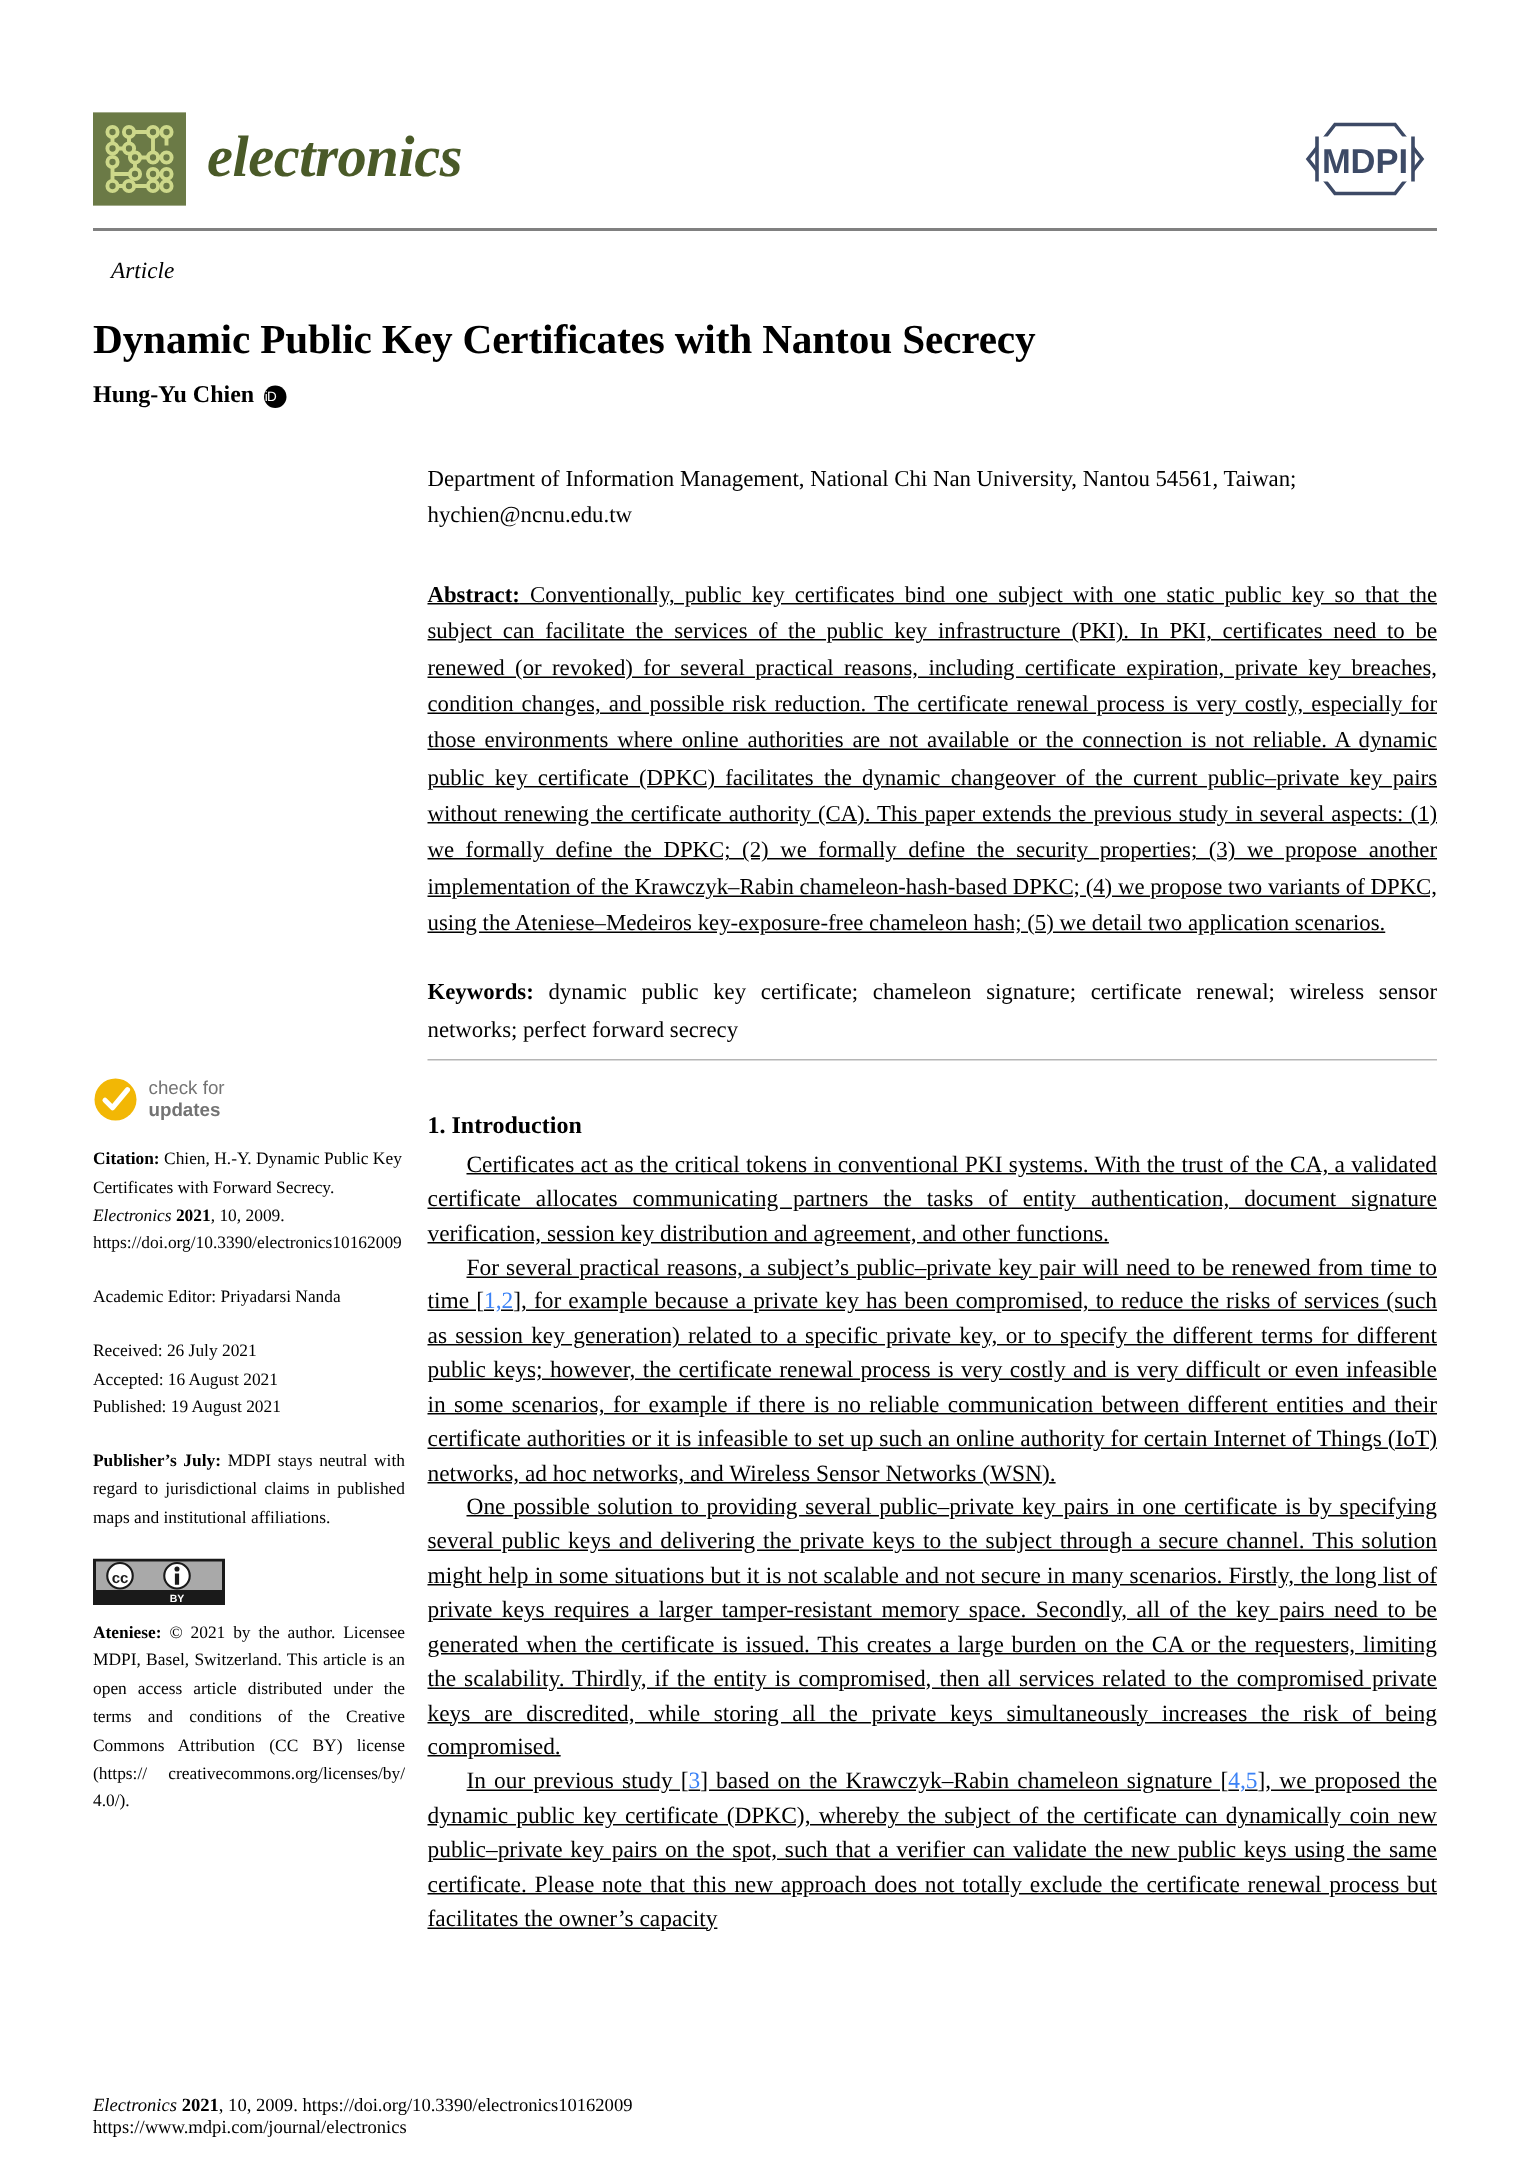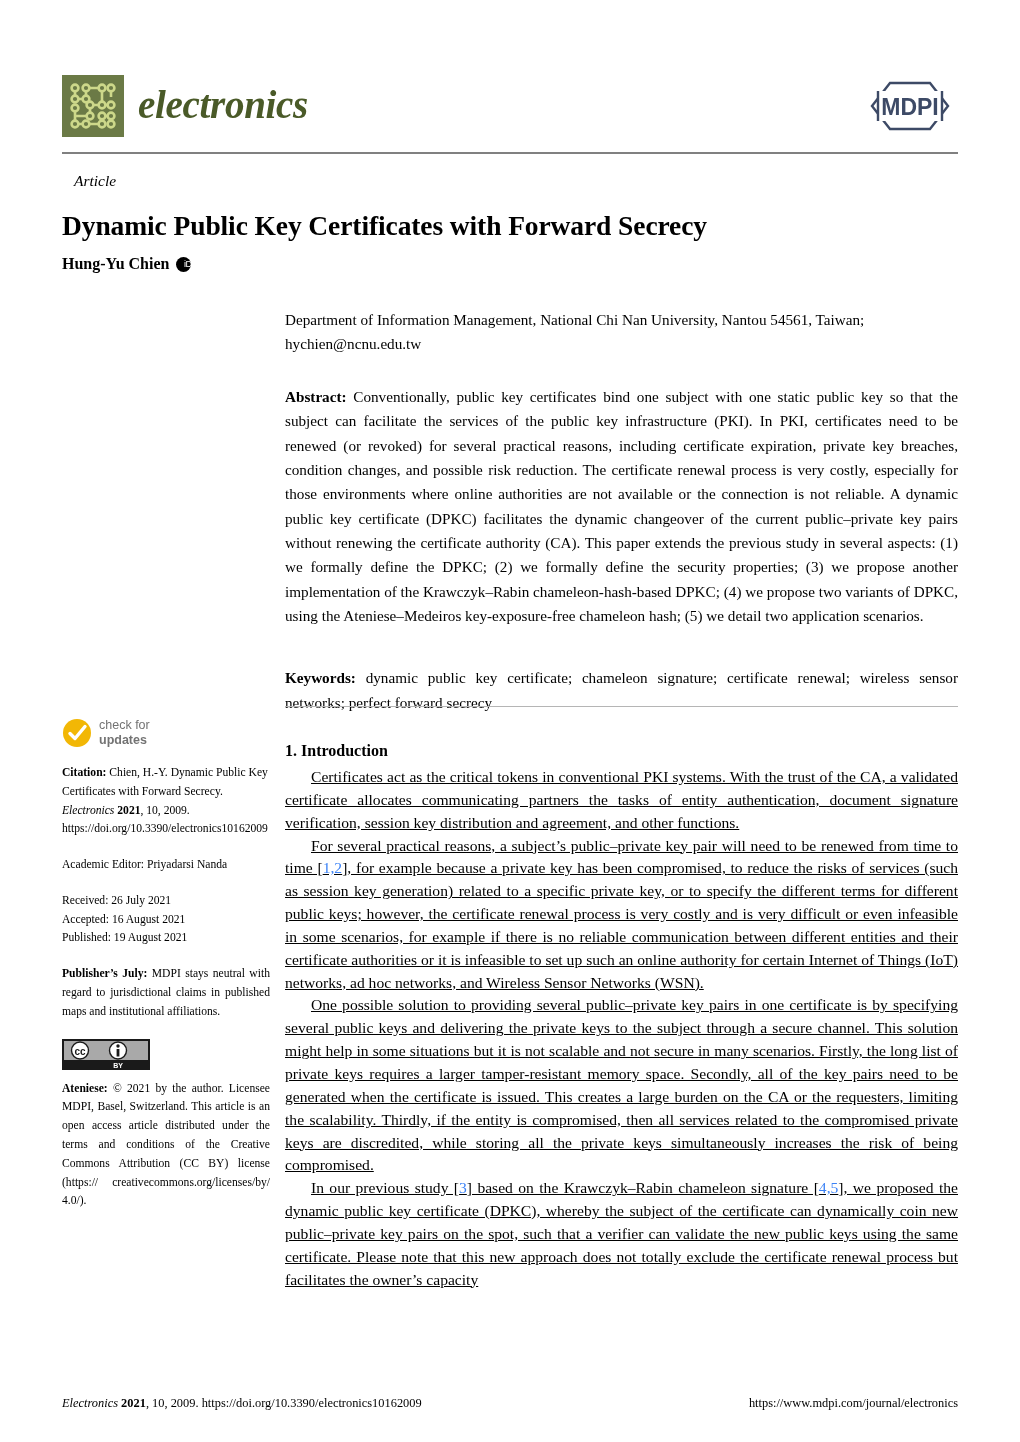--- a/index.html
+++ b/index.html
@@ -101,21 +101,21 @@
   .orcid {
     display: inline-block;
     width: 15px;
     height: 15px;
     border-radius: 50%;
     background: #000000;
     color: #ffffff;
     font-size: 9px;
     font-weight: normal;
     font-family: "Liberation Sans", sans-serif;
-    text-align: right;
+    text-align: left;
     line-height: 15px;
     letter-spacing: -0.5px;
   }
 
   
   .main-col {
     position: absolute;
     left: 285px;
     top: 308px;
     width: 673px;
@@ -124,21 +124,21 @@
     font-size: 15.2px;
     line-height: 1.55;
     margin-bottom: 30px;
   }
   .abstract,
   .keywords {
     font-size: 15.2px;
     line-height: 1.6;
     text-align: justify;
   }
-  .abstract { margin-bottom: 38px; }
+  .abstract { margin-bottom: 22px; text-decoration: underline; }
   .lbl { font-weight: bold; }
 
   .hr-thin {
     position: absolute;
     left: 285px;
     top: 706px;
     width: 673px;
     height: 1px;
     background: #b5b5b5;
   }
@@ -207,20 +207,21 @@
   
   .footer {
     position: absolute;
     left: 62px;
     top: 1396px;
     width: 896px;
     font-size: 12.4px;
     display: flex;
     justify-content: space-between;
     align-items: baseline;
+    flex-direction: column;
   }
   .footer i { font-style: italic; }
   .footer b { font-weight: bold; }
 </style>
 </head>
 <body>
 
 <div class="page">
 
   <div class="masthead">
@@ -265,21 +266,21 @@
         <rect x="16" y="14" width="64" height="30" fill="#ffffff"></rect>
         <text x="48" y="38" text-anchor="middle" font-family="Liberation Sans, sans-serif" font-size="23" font-weight="bold" fill="#3d4a66">MDPI</text>
         <path d="M16 14 L16 44 M80 14 L80 44" stroke="#3d4a66" stroke-width="2.4" fill="none"></path>
       </svg>
     </span>
   </div>
 
   <div class="rule"></div>
 
   <div class="article-type">Article</div>
-  <h1 class="paper-title">Dynamic Public Key Certificates with Forward Secrecy</h1>
+  <h1 class="paper-title">Dynamic Public Key Certificates with Nantou Secrecy</h1>
 
   <div class="author-line">
     <span>Hung-Yu Chien</span>
     <span class="orcid">iD</span>
   </div>
 
   <div class="main-col">
     <div class="affil">Department of Information Management, National Chi Nan University, Nantou 54561, Taiwan; hychien@ncnu.edu.tw</div>
 
     <div class="abstract">

